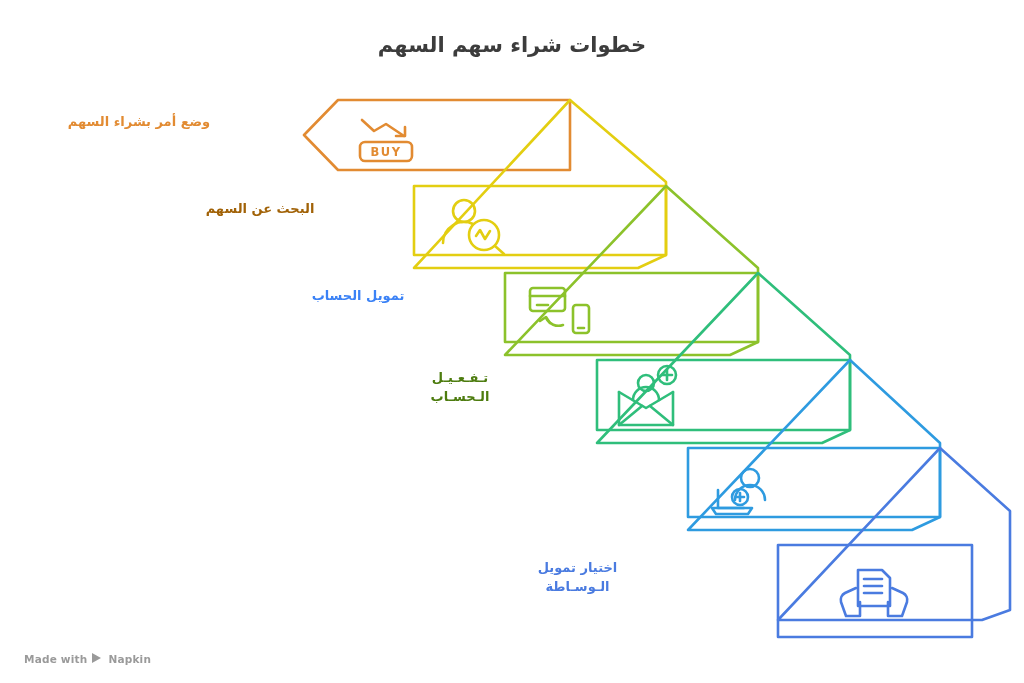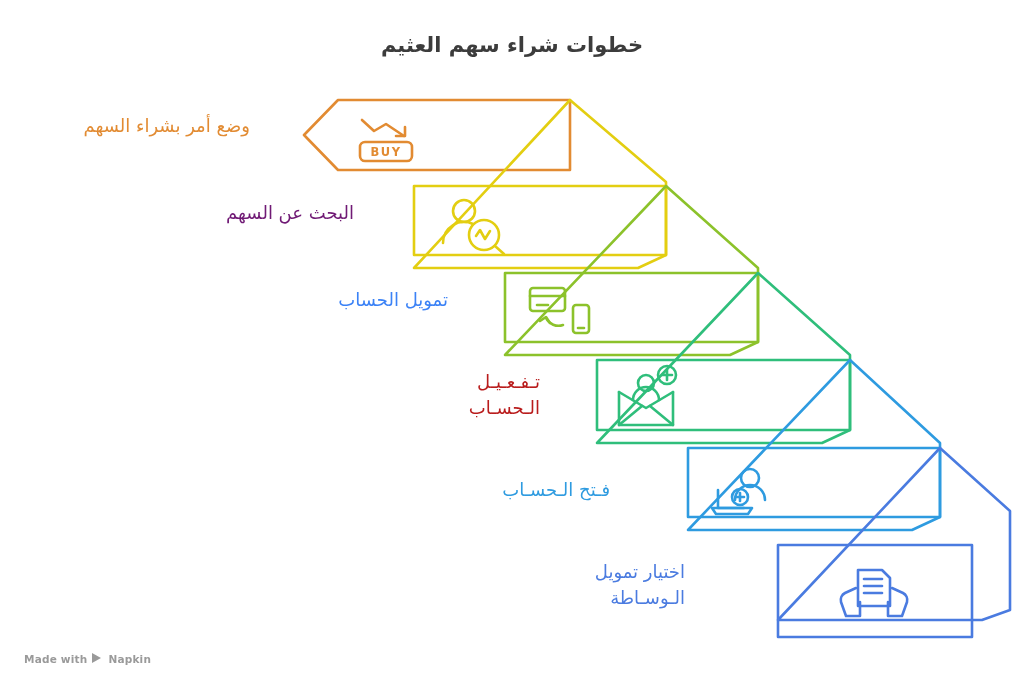--- a/index.html
+++ b/index.html
@@ -34,22 +34,23 @@
   .staircase-svg {
     position: absolute;
     left: 0;
     top: 0;
     width: 1024px;
     height: 683px;
   }
   .step-label {
     position: absolute;
     direction: rtl;
-    font-weight: normal;
-    font-size: 18px;
+    text-align: center;
+    font-weight: bold;
+    font-size: 13px;
     line-height: 1.45;
     white-space: pre-line;
     letter-spacing: 0.6px;
   }
   .watermark {
     position: absolute;
     left: 24px;
     bottom: 18px;
     display: flex;
     align-items: flex-start;
@@ -72,21 +73,21 @@
     border-style: solid;
     border-width: 5.5px 0 5.5px 9px;
     border-color: transparent transparent transparent #9a9a9a;
   }
 </style>
 </head>
 <body>
 
 <div id="canvas">
 
-  <div id="diagram-title">خطوات شراء سهم العثيم</div>
+  <div id="diagram-title">خطوات شراء سهم السهم</div>
 
   <svg class="staircase-svg" viewBox="0 0 1024 683" xmlns="http://www.w3.org/2000/svg">
 
     <g>
       <path d="M 338 100 L 570 100 L 570 170 L 338 170 L 304 135 Z" fill="none" stroke="#E28B32" stroke-width="2.6" stroke-linejoin="round"></path>
 
       <g fill="none" stroke="#E28B32" stroke-width="2.6" stroke-linecap="round" stroke-linejoin="round">
         <polyline points="362,120 374,131 386,124 404,136"></polyline>
         <polyline points="396,136 405,136 405,127"></polyline>
         <rect x="360" y="142" width="52" height="19" rx="5"></rect>
@@ -160,28 +161,27 @@
         <line x1="864" y1="586" x2="882" y2="586"></line>
         <line x1="864" y1="593" x2="882" y2="593"></line>
         <path d="M 856 588 L 845 593 a 8 8 0 0 0 -4 9 l 5 14 l 14 0 l 0 -14"></path>
         <path d="M 892 588 L 903 593 a 8 8 0 0 1 4 9 l -5 14 l -14 0 l 0 -14"></path>
       </g>
     </g>
   </svg>
 
   <div class="step-label" style="left:28px; top:113px; width:222px; color:#E28B32;">وضع أمر بشراء السهم</div>
 
-  <div class="step-label" style="left:154px; top:200px; width:200px; color:#701a75;">البحث عن السهم</div>
+  <div class="step-label" style="left:160px; top:200px; width:200px; color:#a16207;">البحث عن السهم</div>
 
   <div class="step-label" style="left:268px; top:287px; width:180px; color:#3b82f6;">تمويل الحساب</div>
 
-  <div class="step-label" style="left:380px; top:369px; width:160px; color:#b91c1c;">تـفـعـيـل
+  <div class="step-label" style="left:380px; top:369px; width:160px; color:#4d7c0f;">تـفـعـيـل
 الـحسـاب</div>
 
-  <div class="step-label" style="left:420px; top:477px; width:190px; color:#2E9BE0;">فـتح  الـحسـاب</div>
 
   <div class="step-label" style="left:470px; top:559px; width:215px; color:#4A7BE0;">اختيار تمويل
 الـوسـاطة</div>
 
   <div class="watermark">
     <span>Made with</span>
     <span class="wm-logo"></span>
     <span>Napkin</span>
   </div>
 

